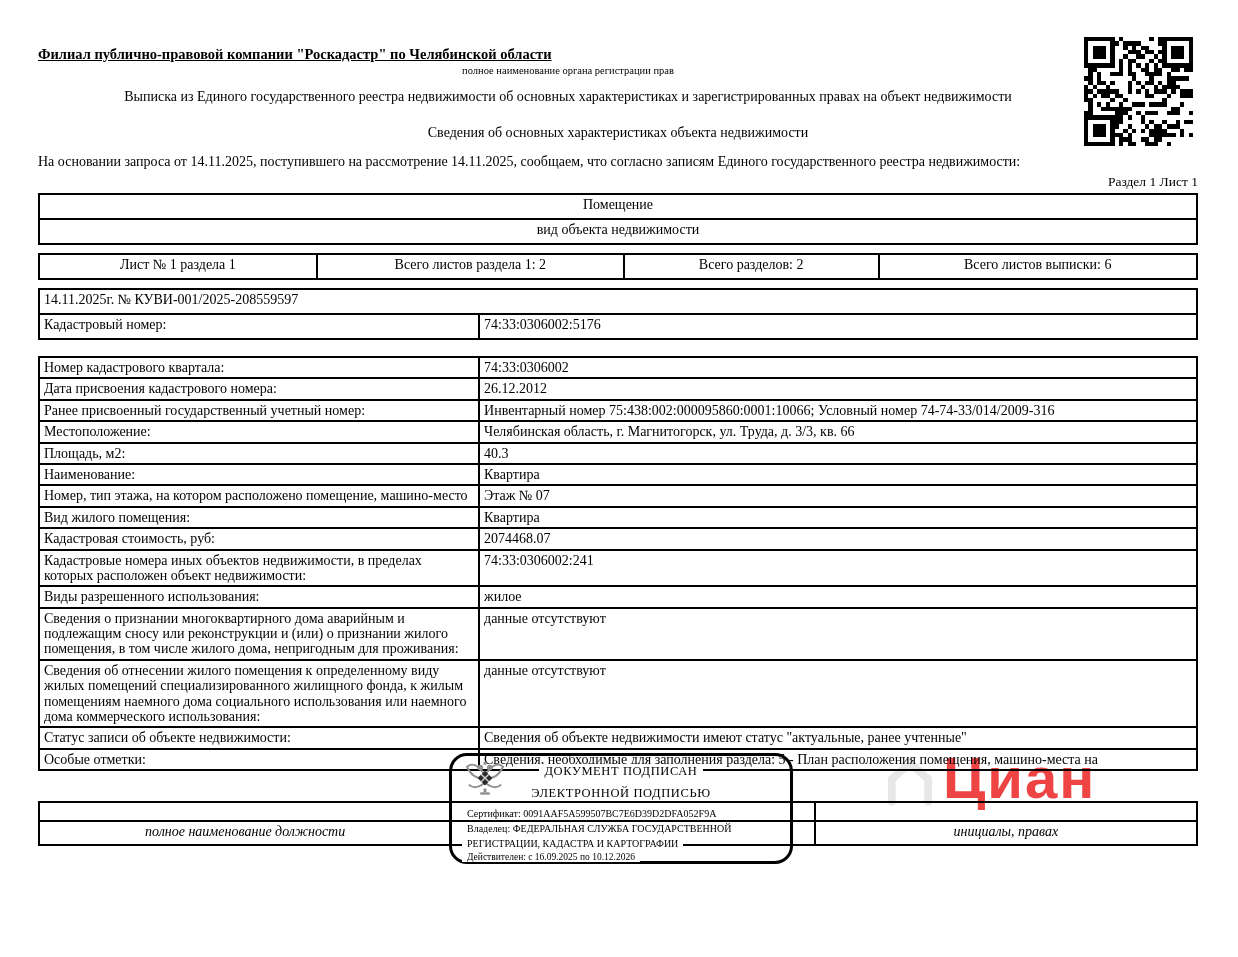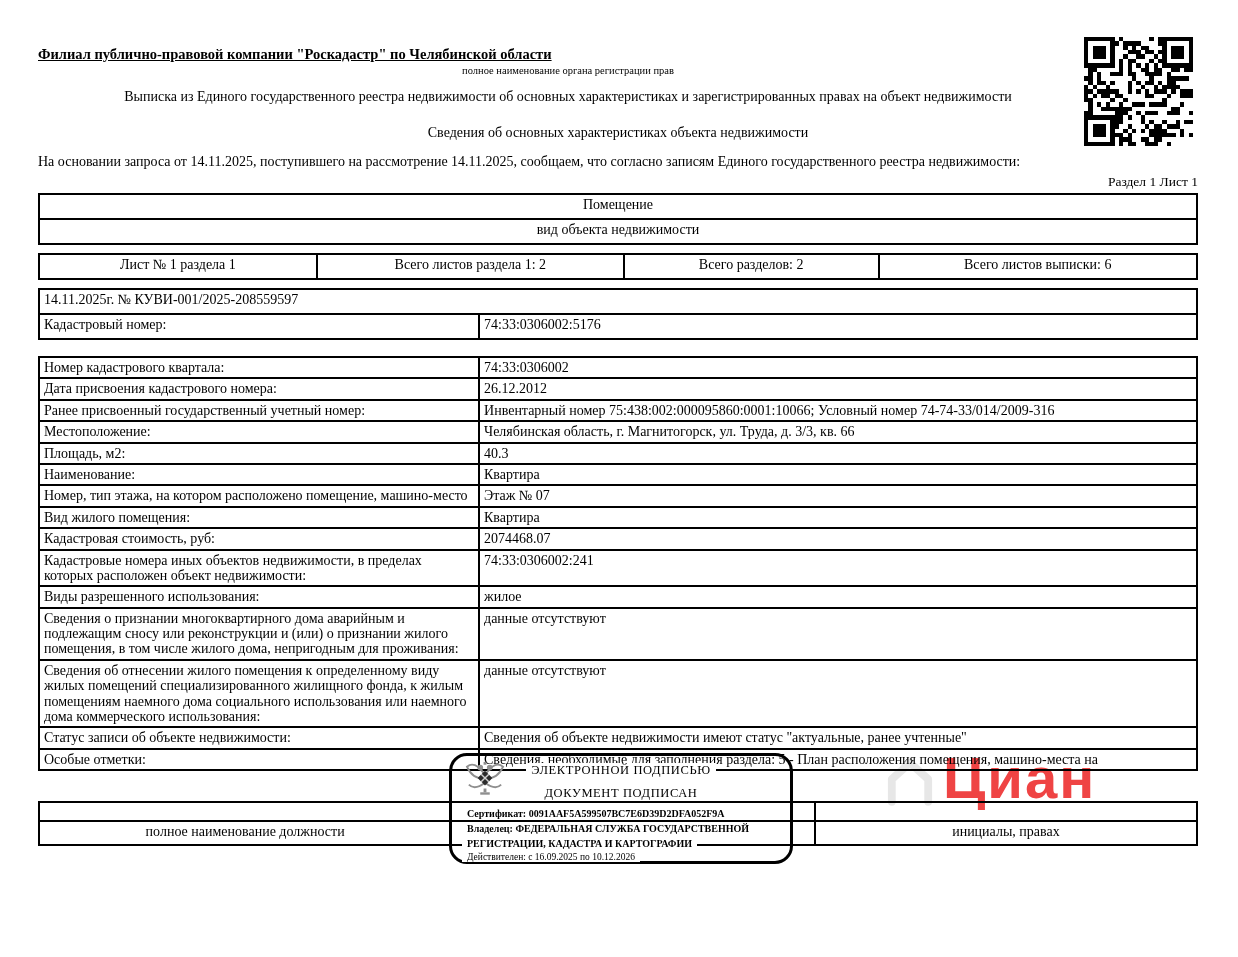--- a/index.html
+++ b/index.html
@@ -40,21 +40,21 @@
 
   .tbl-details{margin-top:16px;}
   .tbl-details td.lbl{}
   .tbl-details tr:last-child td{border-bottom:none;}
 
   
   .sig-section{position:relative;margin-top:30px;}
   .tbl-sign{position:relative;z-index:1;}
   .tbl-sign td{text-align:center;}
   .tbl-sign tr.r1 td{height:13px;}
-  .tbl-sign tr.r2 td{height:18px;}
+  .tbl-sign tr.r2 td{height:18px;font-style:italic;}
 
   .watermark{
     position:absolute;z-index:-1;left:845px;top:-52px;
     display:flex;align-items:flex-end;gap:6px;
     color:#ef4444;
     font-family:"Liberation Sans", sans-serif;font-weight:700;
     font-size:58px;letter-spacing:2px;line-height:1;
   }
 
   .stamp{
@@ -62,21 +62,21 @@
     width:338px;height:105px;
     border:3.5px solid #000;border-radius:18px;background:transparent;
   }
   .emblem{position:absolute;left:12px;top:4px;}
   .st-line{white-space:nowrap;}
   .st-c{text-align:center;}
   .st-l{text-align:left;margin-left:10px;}
   .st-line span{background:#fff;padding:0 5px;display:inline-block;}
   .st-t1{margin-top:8px;font-size:12.5px;letter-spacing:0.6px;}
   .st-t2{margin-top:7px;font-size:12.5px;letter-spacing:0.6px;}
-  .st-sm{margin-top:4px;font-size:10px;font-weight:bold;}
+  .st-sm{margin-top:4px;font-size:10px;}
   .st-cert{margin-top:7px;}
   .st-xs{margin-top:3px;font-size:9.5px;}
 
   .qr{position:absolute;left:1082px;top:37px;width:113px;height:109px;}
 </style>
 </head>
 <body>
 
 <div class="qr">
   <svg id="qr-svg" width="113" height="109" viewBox="0 0 25 25" shape-rendering="crispEdges">
@@ -557,22 +557,22 @@
           <circle cx="27" cy="8" r="3" fill="#8f8f8f"></circle>
           <rect x="20.5" y="2" width="3" height="3" fill="#8f8f8f"></rect>
           <g transform="rotate(45 22 19)">
               <rect x="16.5" y="13.5" width="11" height="11" fill="#2b2b2b"></rect>
             </g>
           <path d="M18 15 L26 23 M26 15 L18 23" stroke="#cfcfcf" stroke-width="1.5"></path>
           <rect x="20.5" y="30" width="3" height="4" fill="#8f8f8f"></rect>
           <rect x="17" y="34" width="10" height="2.5" fill="#8f8f8f"></rect>
         </svg>
       </div>
+      <div class="st-line st-c st-t1"><span>ДОКУМЕНТ ПОДПИСАН</span></div>
       <div class="st-line st-c st-t2"><span>ЭЛЕКТРОННОЙ ПОДПИСЬЮ</span></div>
-      <div class="st-line st-c st-t1"><span>ДОКУМЕНТ ПОДПИСАН</span></div>
       <div class="st-line st-l st-sm st-cert"><span>Сертификат: 0091AAF5A599507BC7E6D39D2DFA052F9A</span></div>
       <div class="st-line st-l st-sm"><span>Владелец: ФЕДЕРАЛЬНАЯ СЛУЖБА ГОСУДАРСТВЕННОЙ</span></div>
       <div class="st-line st-l st-sm"><span>РЕГИСТРАЦИИ, КАДАСТРА И КАРТОГРАФИИ</span></div>
       <div class="st-line st-l st-xs"><span>Действителен: с 16.09.2025 по 10.12.2026</span></div>
     </div>
 
   </div>
 </div>
 
 </body></html>

